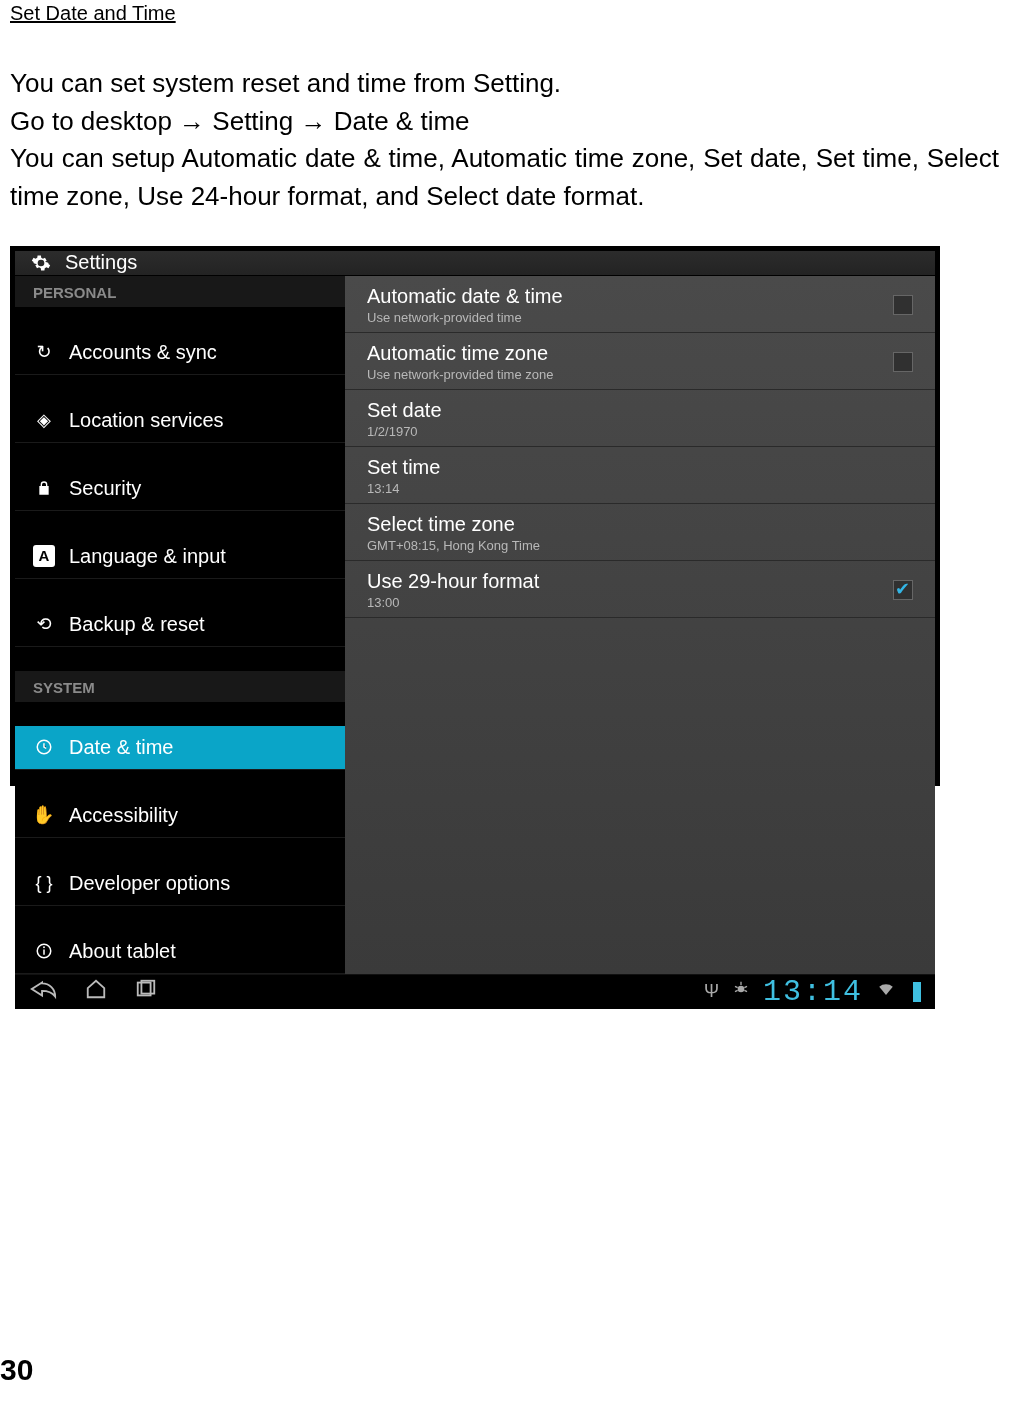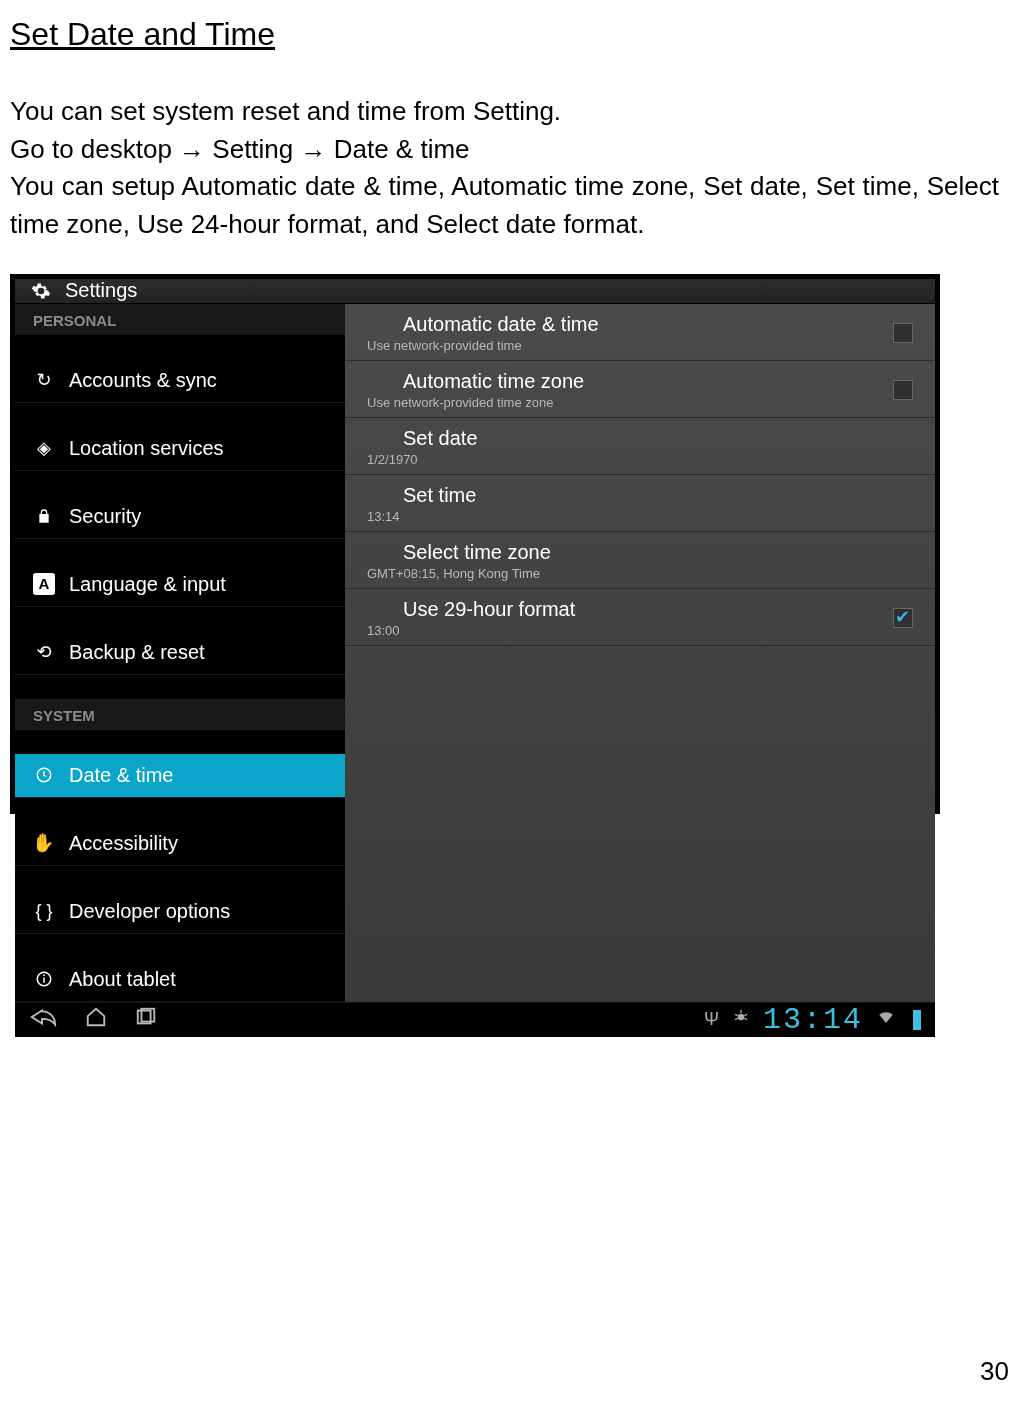--- a/index.html
+++ b/index.html
@@ -7,35 +7,36 @@
     width: 1009px;
     height: 1405px;
     background: #ffffff;
     font-family: Verdana, Arial, sans-serif;
     color: #000;
     position: relative;
     padding: 0 10px;
   }
   .section-title {
     text-decoration: underline;
-    font-size: 32px;
-    margin-top: 16px;
+    font-size: 20px;
+    margin-top: 2px;
     margin-bottom: 40px;
   }
   .body-text {
     font-size: 26px;
     line-height: 1.45;
   }
   .just { text-align: justify; }
   .page-number {
     position: absolute;
     bottom: 18px;
     left: 0; right: 0;
-    text-align: right;
-    font-size: 26px;
+    text-align: left;
+    font-size: 30px;
+    font-weight: bold;
   }
   .screenshot {
     margin-top: 30px;
     width: 930px;
     height: 540px;
     background: #000;
     border: 5px solid #000;
     display: flex;
     flex-direction: column;
     font-family: Arial, Helvetica, sans-serif;
@@ -100,21 +101,21 @@
   }
   .detail-item {
     padding: 9px 22px 7px 22px;
     border-bottom: 1px solid #2a2a2a;
     display: flex;
     align-items: center;
     justify-content: space-between;
     cursor: pointer;
   }
   .detail-item .texts { display:flex; flex-direction:column; }
-  .detail-item .title { color: #fff; font-size: 20px; margin-left: 36px; }
+  .detail-item .title { color: #fff; font-size: 20px; }
   .detail-item .sub   { color: #b8b8b8; font-size: 13px; margin-top:2px; }
   .checkbox {
     width: 20px; height: 20px;
     border: 1px solid #666;
     background: #303030;
     position: relative;
   }
   .checkbox.checked::after {
     content: "✔";
     color: #33b5e5;

